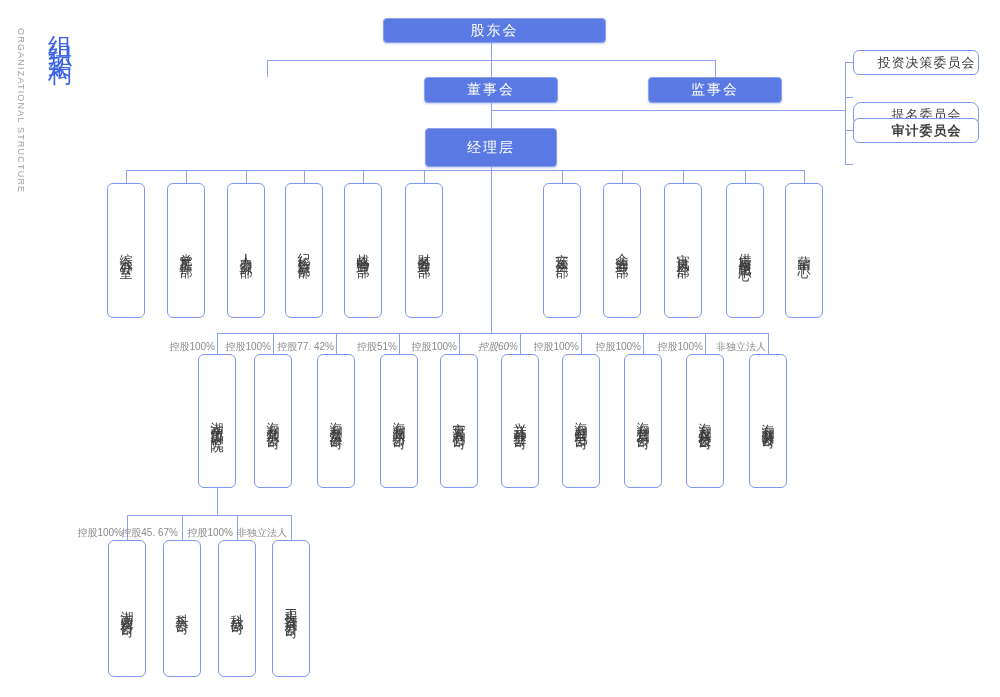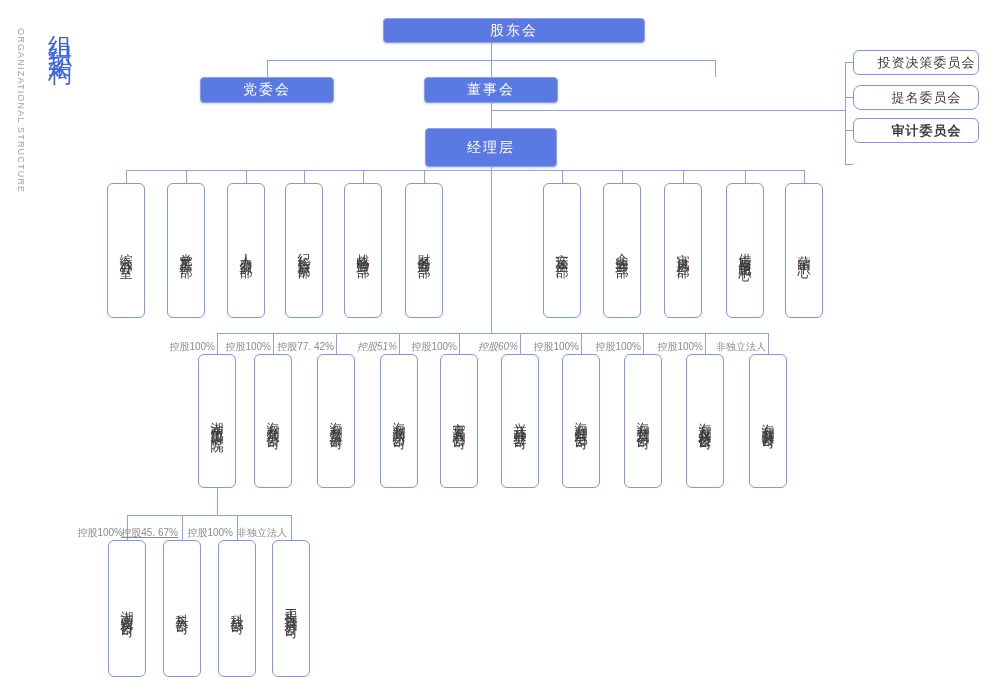--- a/index.html
+++ b/index.html
@@ -53,37 +53,37 @@
       M459 333 L459 354 M520 333 L520 354 M581 333 L581 354 M643 333 L643 354
       M705 333 L705 354 M768 333 L768 354
       M217 488 L217 515
       M127 515 L291 515
       M127 515 L127 540 M182 515 L182 540 M237 515 L237 540 M291 515 L291 540"></path>
   </svg>
 
   <div class="en-title">ORGANIZATIONAL STRUCTURE</div>
   <div class="zh-title">组织架构</div>
 
-  <div class="node filled" style="left:383px;top:18px;width:262px;height:25px;">
+  <div class="node filled" style="left:383px;top:18px;width:223px;height:25px;">
       <span>股东会</span>
-    </div>
-  <div class="node filled" style="left:200px;top:77px;width:134px;height:26px;">
-      <span>党委会</span>
     </div>
   <div class="node filled" style="left:424px;top:77px;width:134px;height:26px;">
       <span>董事会</span>
+    </div>
+  <div class="node filled" style="left:648px;top:77px;width:134px;height:26px;">
+      <span>监事会</span>
     </div>
   <div class="node filled" style="left:425px;top:128px;width:132px;height:39px;">
       <span>经理层</span>
     </div>
 
   <div class="node outline committee" style="top:50px;">
       <span>投资决策委员会</span>
     </div>
-  <div class="node outline committee" style="top:85px;border-radius:8px;">
+  <div class="node outline committee" style="top:102px;border-radius:8px;">
       <span>提名委员会</span>
     </div>
   <div class="node outline committee" style="top:118px;font-weight:bold;">
       <span>审计委员会</span>
     </div>
 
   <div class="node outline dept" style="left:107px;">
       <span class="vtext">综合办公室</span>
     </div>
   <div class="node outline dept" style="left:167px;">
@@ -113,21 +113,21 @@
   <div class="node outline dept" style="left:726px;">
       <span class="vtext" style="letter-spacing:2px;">供应与信息化中心</span>
     </div>
   <div class="node outline dept" style="left:785px;">
       <span class="vtext">营销中心</span>
     </div>
 
   <div class="hold-label sub-label" style="left:125px;">控股100%</div>
   <div class="hold-label sub-label" style="left:181px;">控股100%</div>
   <div class="hold-label sub-label" style="left:244px;">控股77. 42%</div>
-  <div class="hold-label sub-label" style="left:307px;font-style:italic;">控股51%</div>
+  <div class="hold-label sub-label" style="left:307px;">控股51%</div>
   <div class="hold-label sub-label" style="left:367px;">控股100%</div>
   <div class="hold-label sub-label" style="left:428px;font-style:italic;">控股60%</div>
   <div class="hold-label sub-label" style="left:489px;">控股100%</div>
   <div class="hold-label sub-label" style="left:551px;">控股100%</div>
   <div class="hold-label sub-label" style="left:613px;">控股100%</div>
   <div class="hold-label sub-label" style="left:676px;">非独立法人</div>
 
   <div class="node outline sub" style="left:198px;">
       <span class="vtext">湖南化工研究院</span>
     </div>
@@ -153,21 +153,21 @@
       <span class="vtext">海利贸易公司</span>
     </div>
   <div class="node outline sub" style="left:686px;">
       <span class="vtext" style="letter-spacing:2px;">海利永兴科技公司</span>
     </div>
   <div class="node outline sub" style="left:749px;">
       <span class="vtext" style="letter-spacing:2px;">海利安装分公司</span>
     </div>
 
   <div class="hold-label sub2-label" style="left:33px;">控股100%</div>
-  <div class="hold-label sub2-label" style="left:88px;text-decoration:underline;">控股45. 67%</div>
+  <div class="hold-label sub2-label" style="left:88px;">控股45. 67%</div>
   <div class="hold-label sub2-label" style="left:143px;">控股100%</div>
   <div class="hold-label sub2-label" style="left:197px;">非独立法人</div>
 
   <div class="node outline sub2" style="left:108px;">
       <span class="vtext">湖南安科公司</span>
     </div>
   <div class="node outline sub2" style="left:163px;">
       <span class="vtext">科天公司</span>
     </div>
   <div class="node outline sub2" style="left:218px;">

